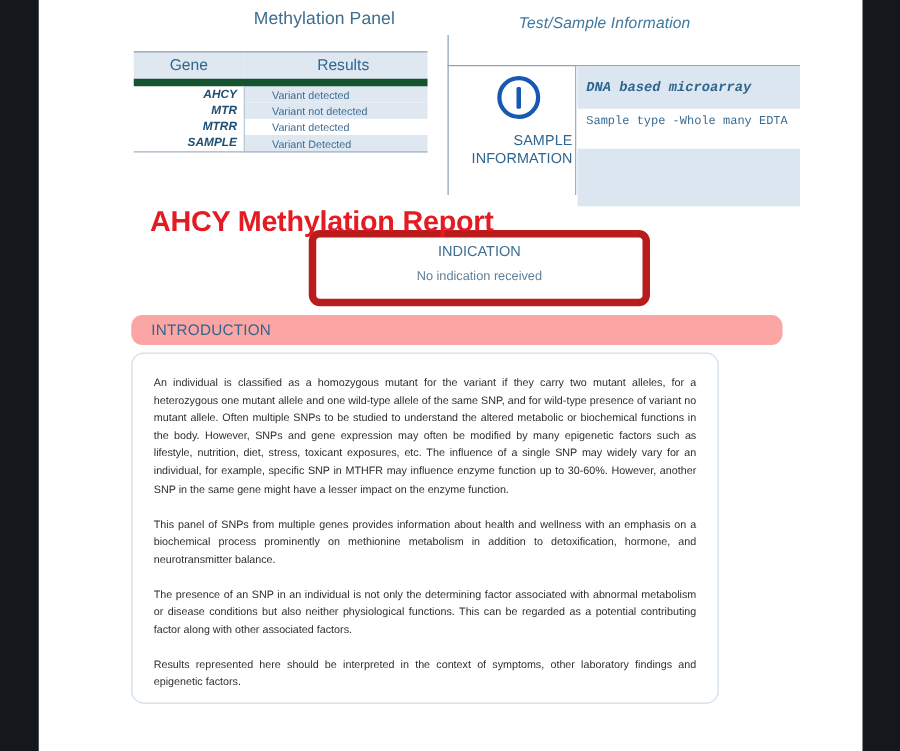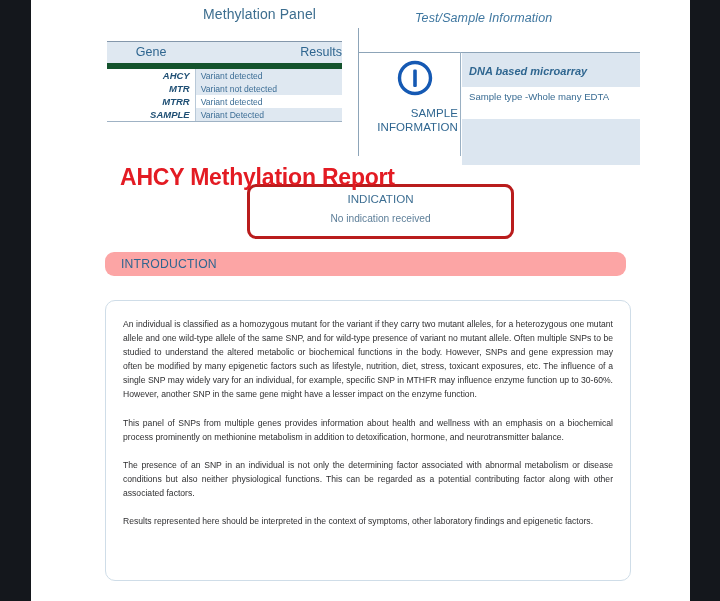--- a/index.html
+++ b/index.html
@@ -60,36 +60,36 @@
   #gene-table thead th {
     background: #dfe8f1;
     color: #2f6690;
     font-size: 12.5px;
     font-weight: normal;
     padding: 3px 0 4px 0;
     border-top: 1.4px solid #8497ab;
     border-bottom: 1.4px solid #ffffff;
   }
   #gene-table thead th.gene-col   { width: 92px; }
-  #gene-table thead th.result-col { width: 143px; text-align: right; padding-left: 12px; }
+  #gene-table thead th.result-col { width: 143px; text-align: center; padding-left: 12px; }
   #gene-table tbody td {
     padding: 1px 0 1px 0;
     color: #2c5f86;
     vertical-align: middle;
   }
   #gene-table tbody td.gene {
     text-align: right;
     padding-right: 5px;
     font-style: italic;
     font-weight: bold;
     font-size: 9.5px;
     color: #1f4f74;
   }
   #gene-table tbody td.result {
-    padding-left: 5px;
+    padding-left: 22px;
     border-left: 1px solid #b9c9d8;
     font-size: 8.6px;
     color: #3d6e96;
   }
   #gene-table tbody tr.shaded td.result { background: #dfe8f1; }
   #gene-table tbody tr:first-child td { border-top: 6px solid #14532d; }
   #gene-table tbody tr:last-child  td { border-bottom: 1px solid #9fb2c4; }
 
   
   #sample-block {
@@ -135,21 +135,21 @@
     top: 32px;
     width: 36px;
     height: 36px;
   }
   #sample-rows {
     position: absolute;
     left: 104px;
     top: 25px;
     width: 178px;
   }
-  .sr { padding: 4px 6px 20px 7px; font-size: 9.6px; color: #3a6c93; }
+  .sr { padding: 4px 6px 20px 7px; font-size: 9.6px; color: #3a6c93; font-family: Liberation Mono, monospace; }
   .sr.shaded { background: #dce6f0; }
   .sr.method {
     font-style: italic;
     font-weight: bold;
     font-size: 11px;
     color: #2f6690;
     height: 34px;
     box-sizing: border-box;
     padding-top: 12px;
   }
@@ -169,21 +169,21 @@
     z-index: 4;
   }
 
   
   #indication-box {
     position: absolute;
     left: 216px;
     top: 184px;
     width: 261px;
     height: 49px;
-    border: 3px solid #b91c1c;
+    border: 6px solid #b91c1c;
     border-radius: 9px;
     background: #ffffff;
     z-index: 2;
   }
   #indication-title {
     position: absolute;
     left: 0; right: 0;
     top: 5px;
     text-align: center;
     color: #3e6f93;
@@ -212,22 +212,22 @@
     position: absolute;
     left: 16px;
     top: 5px;
     color: #2f6690;
     font-size: 12.2px;
     letter-spacing: .2px;
   }
   #intro-body {
     position: absolute;
     left: 74px;
-    top: 300px;
-    width: 526px;
+    top: 282px;
+    width: 470px;
     height: 281px;
     box-sizing: border-box;
     border: 1px solid #cfdde8;
     border-radius: 10px;
     background: #ffffff;
     padding: 16px 17px 0 17px;
   }
   #intro-body p {
     margin: 0 0 14px 0;
     font-size: 8.6px;

